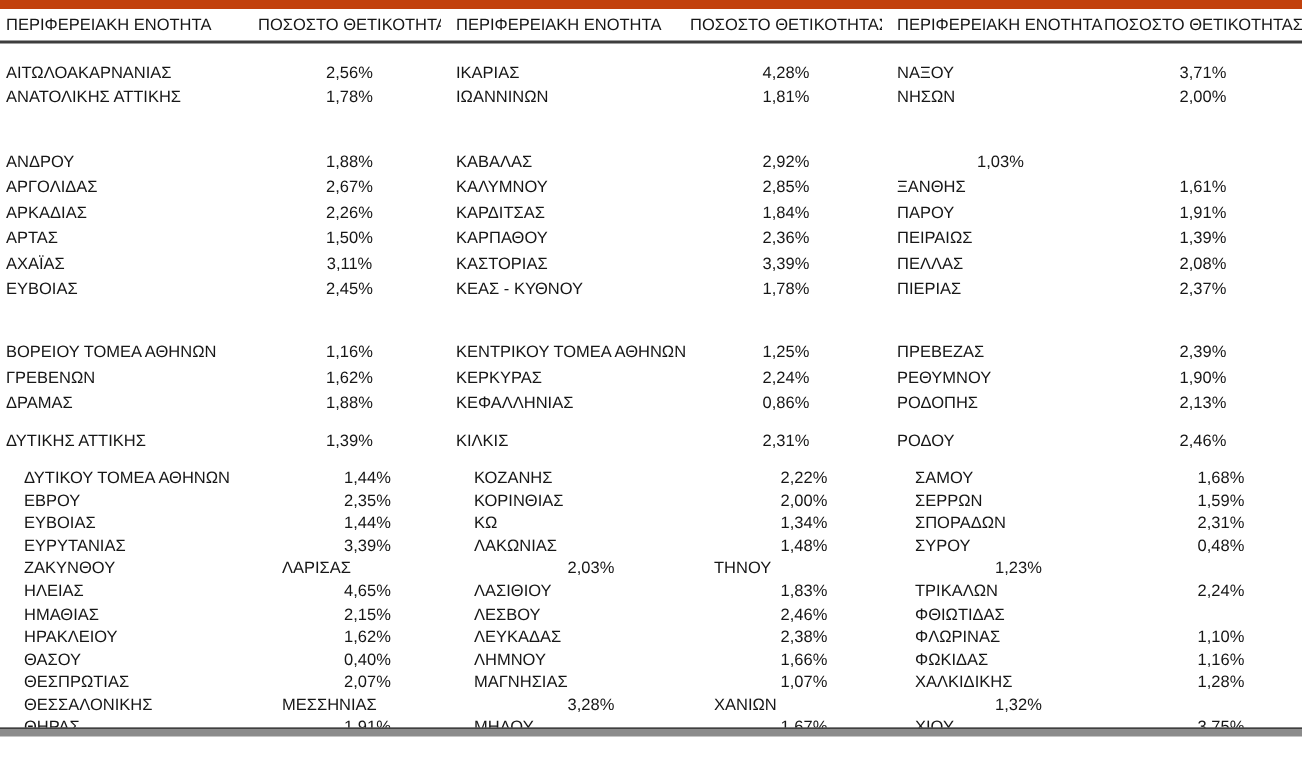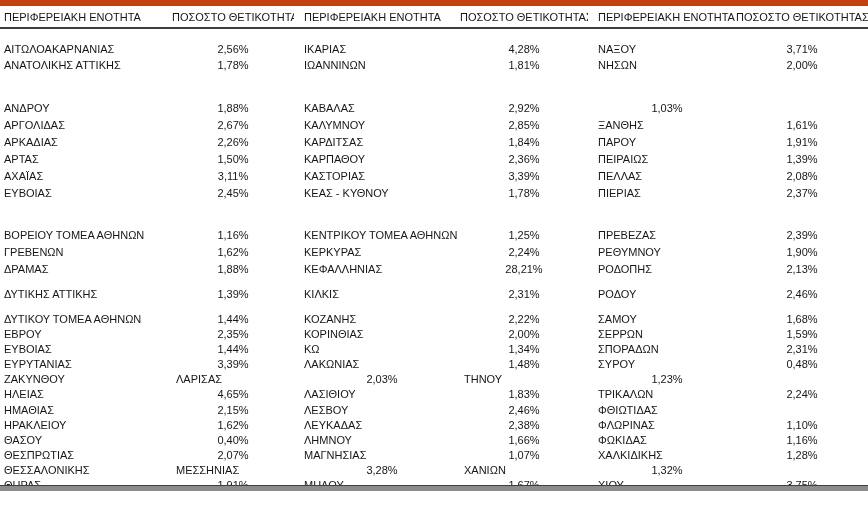--- a/index.html
+++ b/index.html
@@ -38,21 +38,21 @@
     border-bottom: 2px solid #3d3d3d;
   }
   .row { height: 16px; line-height: 16px; }
   .g0 { margin-top: 12px; }
   .g1 { }
   .g2 { margin-top: 27px; }
   .g3 { margin-top: 25px; }
   .g4 { margin-top: 8px; }
   .g5 { margin-top: 10px; }
   .g2 .row, .g3 .row { height: 17px; line-height: 17px; }
-  .g5 .row { height: 15.1px; line-height: 15.1px; }
+  .g5 .row { height: 15.1px; line-height: 15.1px; padding-left: 12px; }
   .bottom-rule {
     position: absolute;
     left: 0;
     right: 0;
     bottom: 1px;
     height: 6px;
     background: #8c8c8c;
     border-top: 1px solid #3f3f3f;
     box-sizing: border-box;
   }
@@ -155,21 +155,21 @@
           <div class="cell pct">1,62%</div>
           <div class="cell name">ΚΕΡΚΥΡΑΣ</div>
           <div class="cell pct">2,24%</div>
           <div class="cell name">ΡΕΘΥΜΝΟΥ</div>
           <div class="cell pct">1,90%</div>
         </div>
         <div class="grid-row row">
           <div class="cell name">ΔΡΑΜΑΣ</div>
           <div class="cell pct">1,88%</div>
           <div class="cell name">ΚΕΦΑΛΛΗΝΙΑΣ</div>
-          <div class="cell pct">28,21%</div>
+          <div class="cell pct">0,86%</div>
           <div class="cell name">ΡΟΔΟΠΗΣ</div>
           <div class="cell pct">2,13%</div>
         </div>
       </div>
       <div class="group g4">
         <div class="grid-row row">
           <div class="cell name">ΔΥΤΙΚΗΣ ΑΤΤΙΚΗΣ</div>
           <div class="cell pct">1,39%</div>
           <div class="cell name">ΚΙΛΚΙΣ</div>
           <div class="cell pct">2,31%</div>

